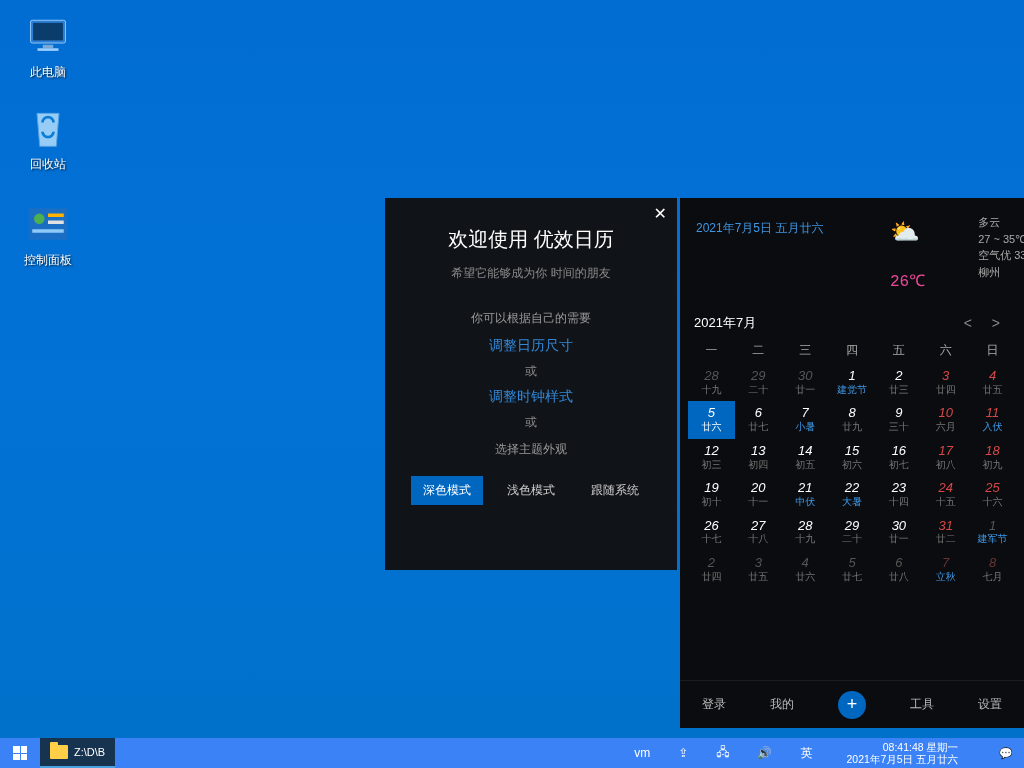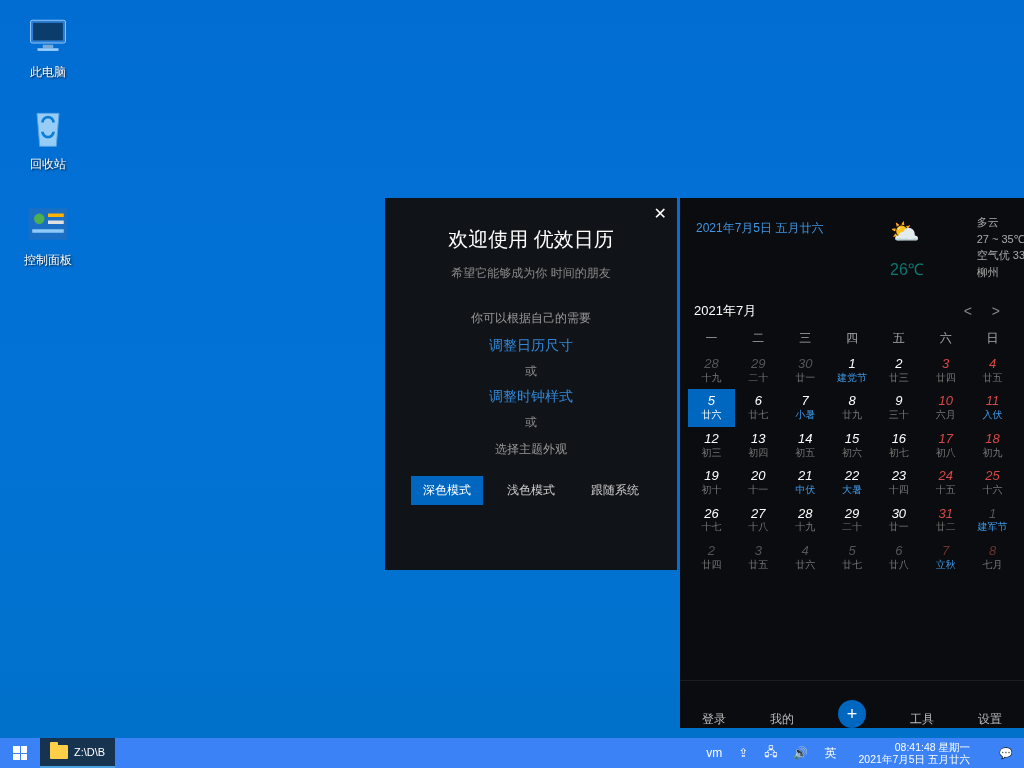--- a/index.html
+++ b/index.html
@@ -24,51 +24,51 @@
 .welcome .theme-btn.active { background: #0067c0; color: #fff; }
 
 
 .calwidget { position: absolute; left: 680px; top: 198px; width: 344px; height: 530px; background: #0b0c0f; color: #fff; }
 .cal-header { display: flex; padding: 16px 12px 10px 16px; gap: 8px; }
 .clockblock { flex: 1; }
 .clockblock .time { font-size: 30px; font-weight: 300; letter-spacing: 1px; }
 .clockblock .date { font-size: 12px; color: #3d97e4; margin-top: 6px; }
 .weatherblock { width: 122px; font-size: 11px; color: #aaa; line-height: 1.5; display: flex; gap: 6px; }
 .weatherblock .wicon { width: 32px; font-size: 24px; }
-.weatherblock .temp { font-size: 16px; color: #0f766e; margin-top: 8px; }
+.weatherblock .temp { font-size: 16px; color: #ec4899; margin-top: 20px; font-family: Liberation Mono, monospace; }
 .weatherblock .winfo div { white-space: nowrap; margin-left: 47px; }
 
 .cal-title { display: flex; align-items: center; padding: 10px 14px 6px; font-size: 13px; }
 .cal-title .mlabel { flex: 1; }
 .cal-title .nav { color: #888; font-size: 14px; padding: 0 10px; cursor: pointer; }
 
 .cal-grid { padding: 0 8px; }
 .cal-row { display: flex; }
 .cal-cell { flex: 1; text-align: center; padding: 5px 0 6px; font-size: 13px; line-height: 1.15; cursor: pointer; }
 .cal-head .cal-cell { color: #aaa; font-size: 12px; padding: 6px 0; cursor: default; }
 .cal-cell .g { display: block; font-style: italic; }
 .cal-cell .l { display: block; font-size: 10px; color: #777; }
 .cal-cell.dim .g { color: #555; }
 .cal-cell.wk .g { color: #d64848; }
 .cal-cell.wk.dim .g { color: #6b3434; }
 .cal-cell.today { background: #0067c0; }
 .cal-cell.today .g, .cal-cell.today .l { color: #fff; }
 .cal-cell .l.fest { color: #3d97e4; }
 .cal-cell .l.term { color: #3d97e4; }
 
-.cal-footer { position: absolute; bottom: 0; left: 0; right: 0; height: 48px; display: flex; align-items: flex-end; justify-content: space-around; border-top: 1px solid #1a1c20; }
+.cal-footer { position: absolute; bottom: 0; left: 0; right: 0; height: 48px; display: flex; align-items: center; justify-content: space-around; border-top: 1px solid #1a1c20; }
 .cal-footer .fbtn { font-size: 12px; color: #bbb; cursor: pointer; }
 .cal-footer .plus { width: 28px; height: 28px; border-radius: 50%; background: #0067c0; color: #fff; display: flex; align-items: center; justify-content: center; font-size: 18px; cursor: pointer; }
 
 
 .taskbar { position: absolute; bottom: 0; left: 0; width: 100%; height: 30px; background: #3b82f6; display: flex; align-items: center; color: #fff; font-size: 11px; }
 .taskbar .start { width: 40px; height: 100%; display: flex; align-items: center; justify-content: center; cursor: pointer; }
 .taskbar .titem { height: 100%; display: flex; align-items: center; padding: 0 10px; gap: 6px; cursor: pointer; }
 .taskbar .titem.active { background: #163450; border-bottom: 2px solid #4aa3e0; }
-.taskbar .tray { margin-left: auto; display: flex; align-items: center; height: 100%; gap: 16px; padding-right: 4px; }
+.taskbar .tray { margin-left: auto; display: flex; align-items: center; height: 100%; gap: 28px; padding-right: 4px; }
 .taskbar .tray .ticon { cursor: pointer; font-size: 12px; }
 .taskbar .clock { text-align: right; line-height: 1.15; font-size: 10.5px; padding: 0 6px; cursor: pointer; }
 .taskbar .notif { width: 28px; text-align: center; cursor: pointer; }
 
 
 .pc-svg { width: 42px; height: 38px; }
 .bin-svg { width: 40px; height: 44px; }
 .cp-svg { width: 42px; height: 38px; }
 .folder { width: 18px; height: 14px; background: #ffcf48; border-radius: 1px; position: relative; }
 .folder::before { content: ""; position: absolute; top: -3px; left: 0; width: 8px; height: 4px; background: #ffcf48; border-radius: 1px 1px 0 0; }

